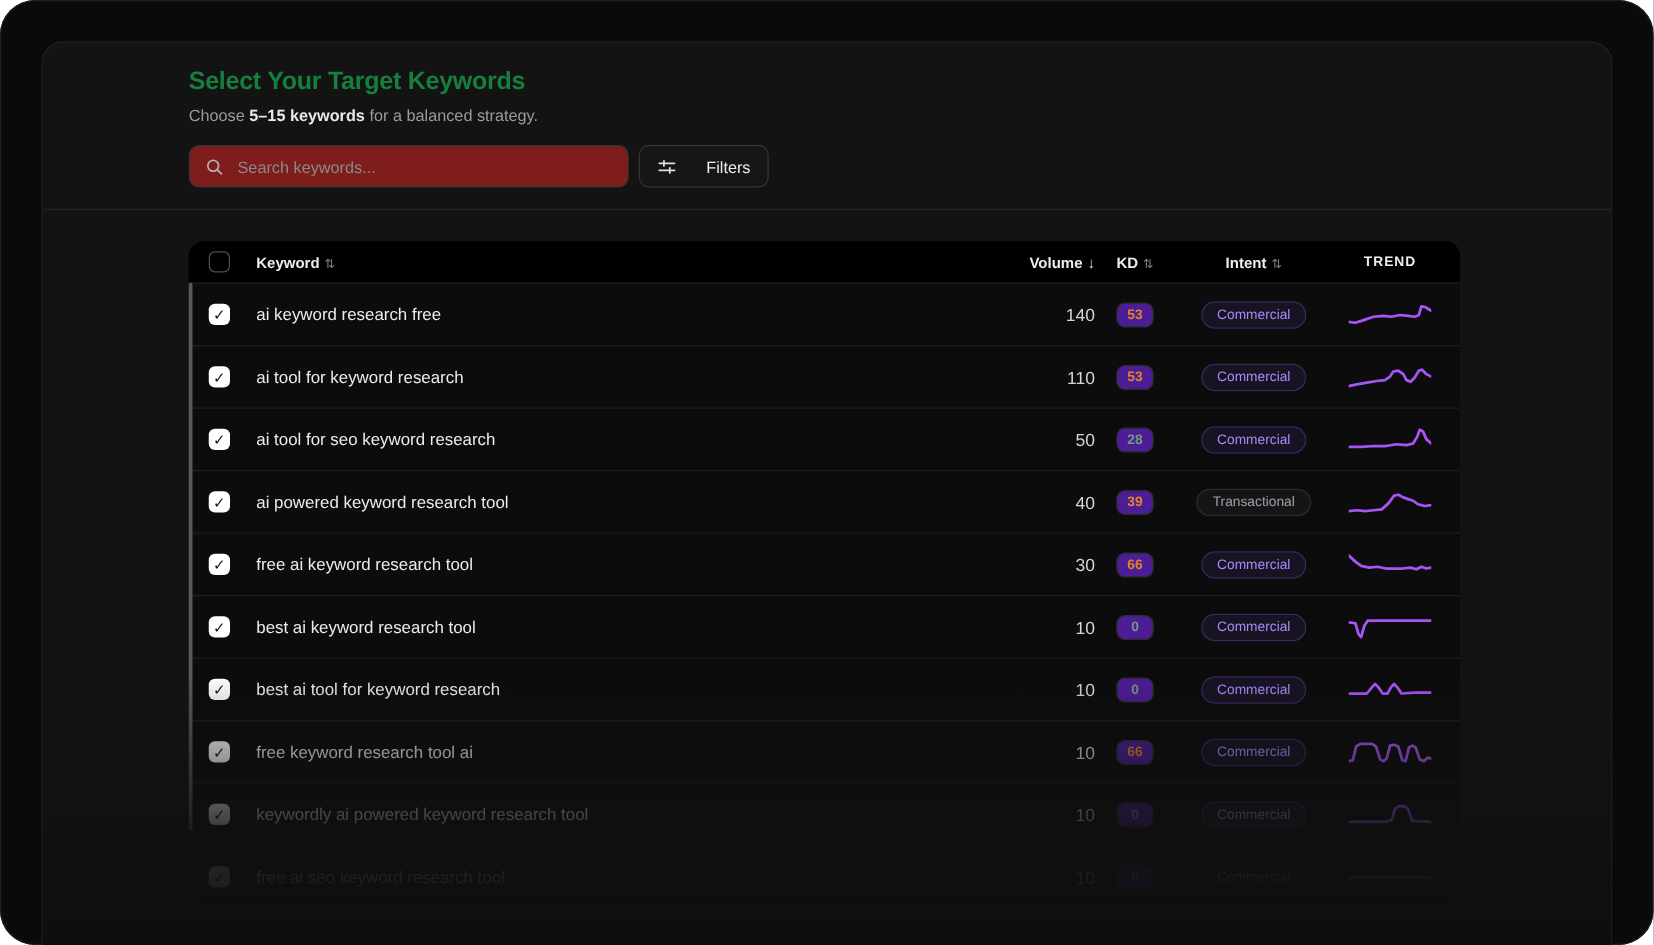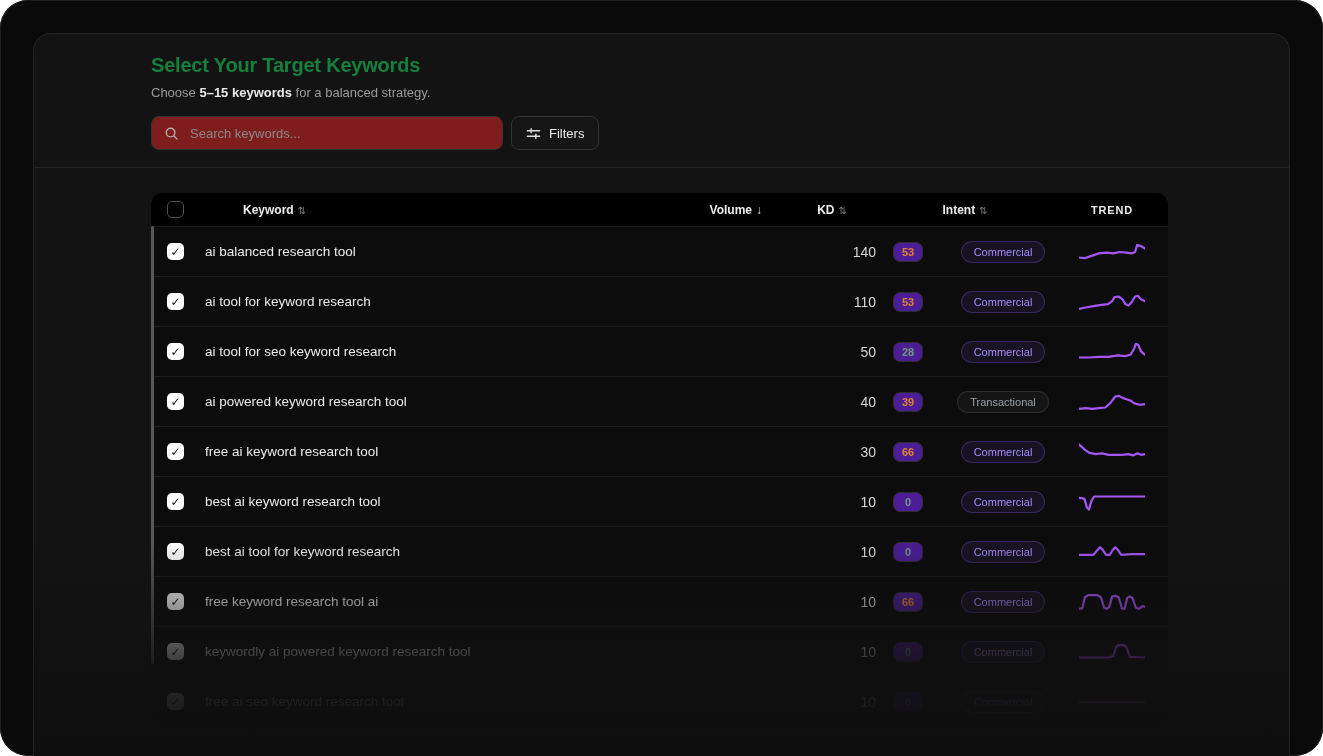--- a/index.html
+++ b/index.html
@@ -47,40 +47,39 @@
   .search-box svg { flex:0 0 auto; }
   .search-box input {
     flex:1; background:transparent; border:none; outline:none;
     color:#e5e5e5; font-size:13px; font-family:inherit;
   }
   .search-box input::placeholder { color:#8a8a8a; }
   .filters-btn {
     height:34px; padding:0 14px; box-sizing:border-box;
     border:1px solid #343434; border-radius:8px; background:#161616;
     color:#ececec; font-size:13px; font-weight:500; font-family:inherit;
-    display:flex; align-items:center; gap:8px; cursor:pointer;
+    display:flex; align-items:center; gap:24px; cursor:pointer;
   }
 
   .divider { position:absolute; top:133px; left:0; right:0; height:1px; background:#232323; }
 
   
   .table {
     position:absolute; left:117px; top:159px; width:1017px;
     background:#0c0c0c; border-radius:12px;
   }
   .grid-cols {
     display:grid;
     grid-template-columns:38px 1fr 110px 64px 126px 92px;
     align-items:center;
     padding:0 10px 0 16px;
   }
   .thead {
     height:33px; background:#000;
     border-radius:12px 12px 0 0;
-    gap:38px;
   }
   .th { font-size:12px; font-weight:700; color:#ededed; white-space:nowrap; }
   .th .sort { color:#7d7d7d; font-size:10px; margin-left:4px; font-weight:400; }
   .th .sort-active { color:#d8d8d8; font-size:12px; margin-left:4px; }
   .th-volume { text-align:right; }
   .th-kd, .th-intent, .th-trend { text-align:center; }
   .th-trend { font-size:11px; letter-spacing:0.8px; }
 
   .row { height:49px; border-top:1px solid #1c1c1c; }
   .cb {
@@ -163,21 +162,21 @@
           <span class="cb unchecked"></span>
           <span class="th"><span>Keyword</span><span class="sort">⇅</span></span>
           <span class="th th-volume"><span>Volume</span><span class="sort-active">↓</span></span>
           <span class="th th-kd"><span>KD</span><span class="sort">⇅</span></span>
           <span class="th th-intent"><span>Intent</span><span class="sort">⇅</span></span>
           <span class="th th-trend"><span>TREND</span></span>
         </div>
         <div id="tbody">
             <div class="row grid-cols">
               <span class="cb">✓</span>
-              <span class="kw">ai balanced research tool</span>
+              <span class="kw">ai keyword research free</span>
               <span class="vol">140</span>
               <span class="kd kd-orange">53</span>
               <span class="intent intent-commercial">Commercial</span>
               <span class="trend">
                 <svg width="66" height="22" viewBox="0 0 66 22">
                   <polyline points="0.0,16.5 5.3,17.2 11.9,15.1 19.8,12.4 27.7,11.7 34.3,12.4 40.9,11.0 47.5,11.7 52.8,12.4 56.1,11.0 58.1,4.1 61.4,4.8 66.0,7.6" fill="none" stroke="#a855f7" stroke-width="2.2" stroke-linecap="round" stroke-linejoin="round"></polyline>
                 </svg>
               </span>
             </div>
             <div class="row grid-cols">

